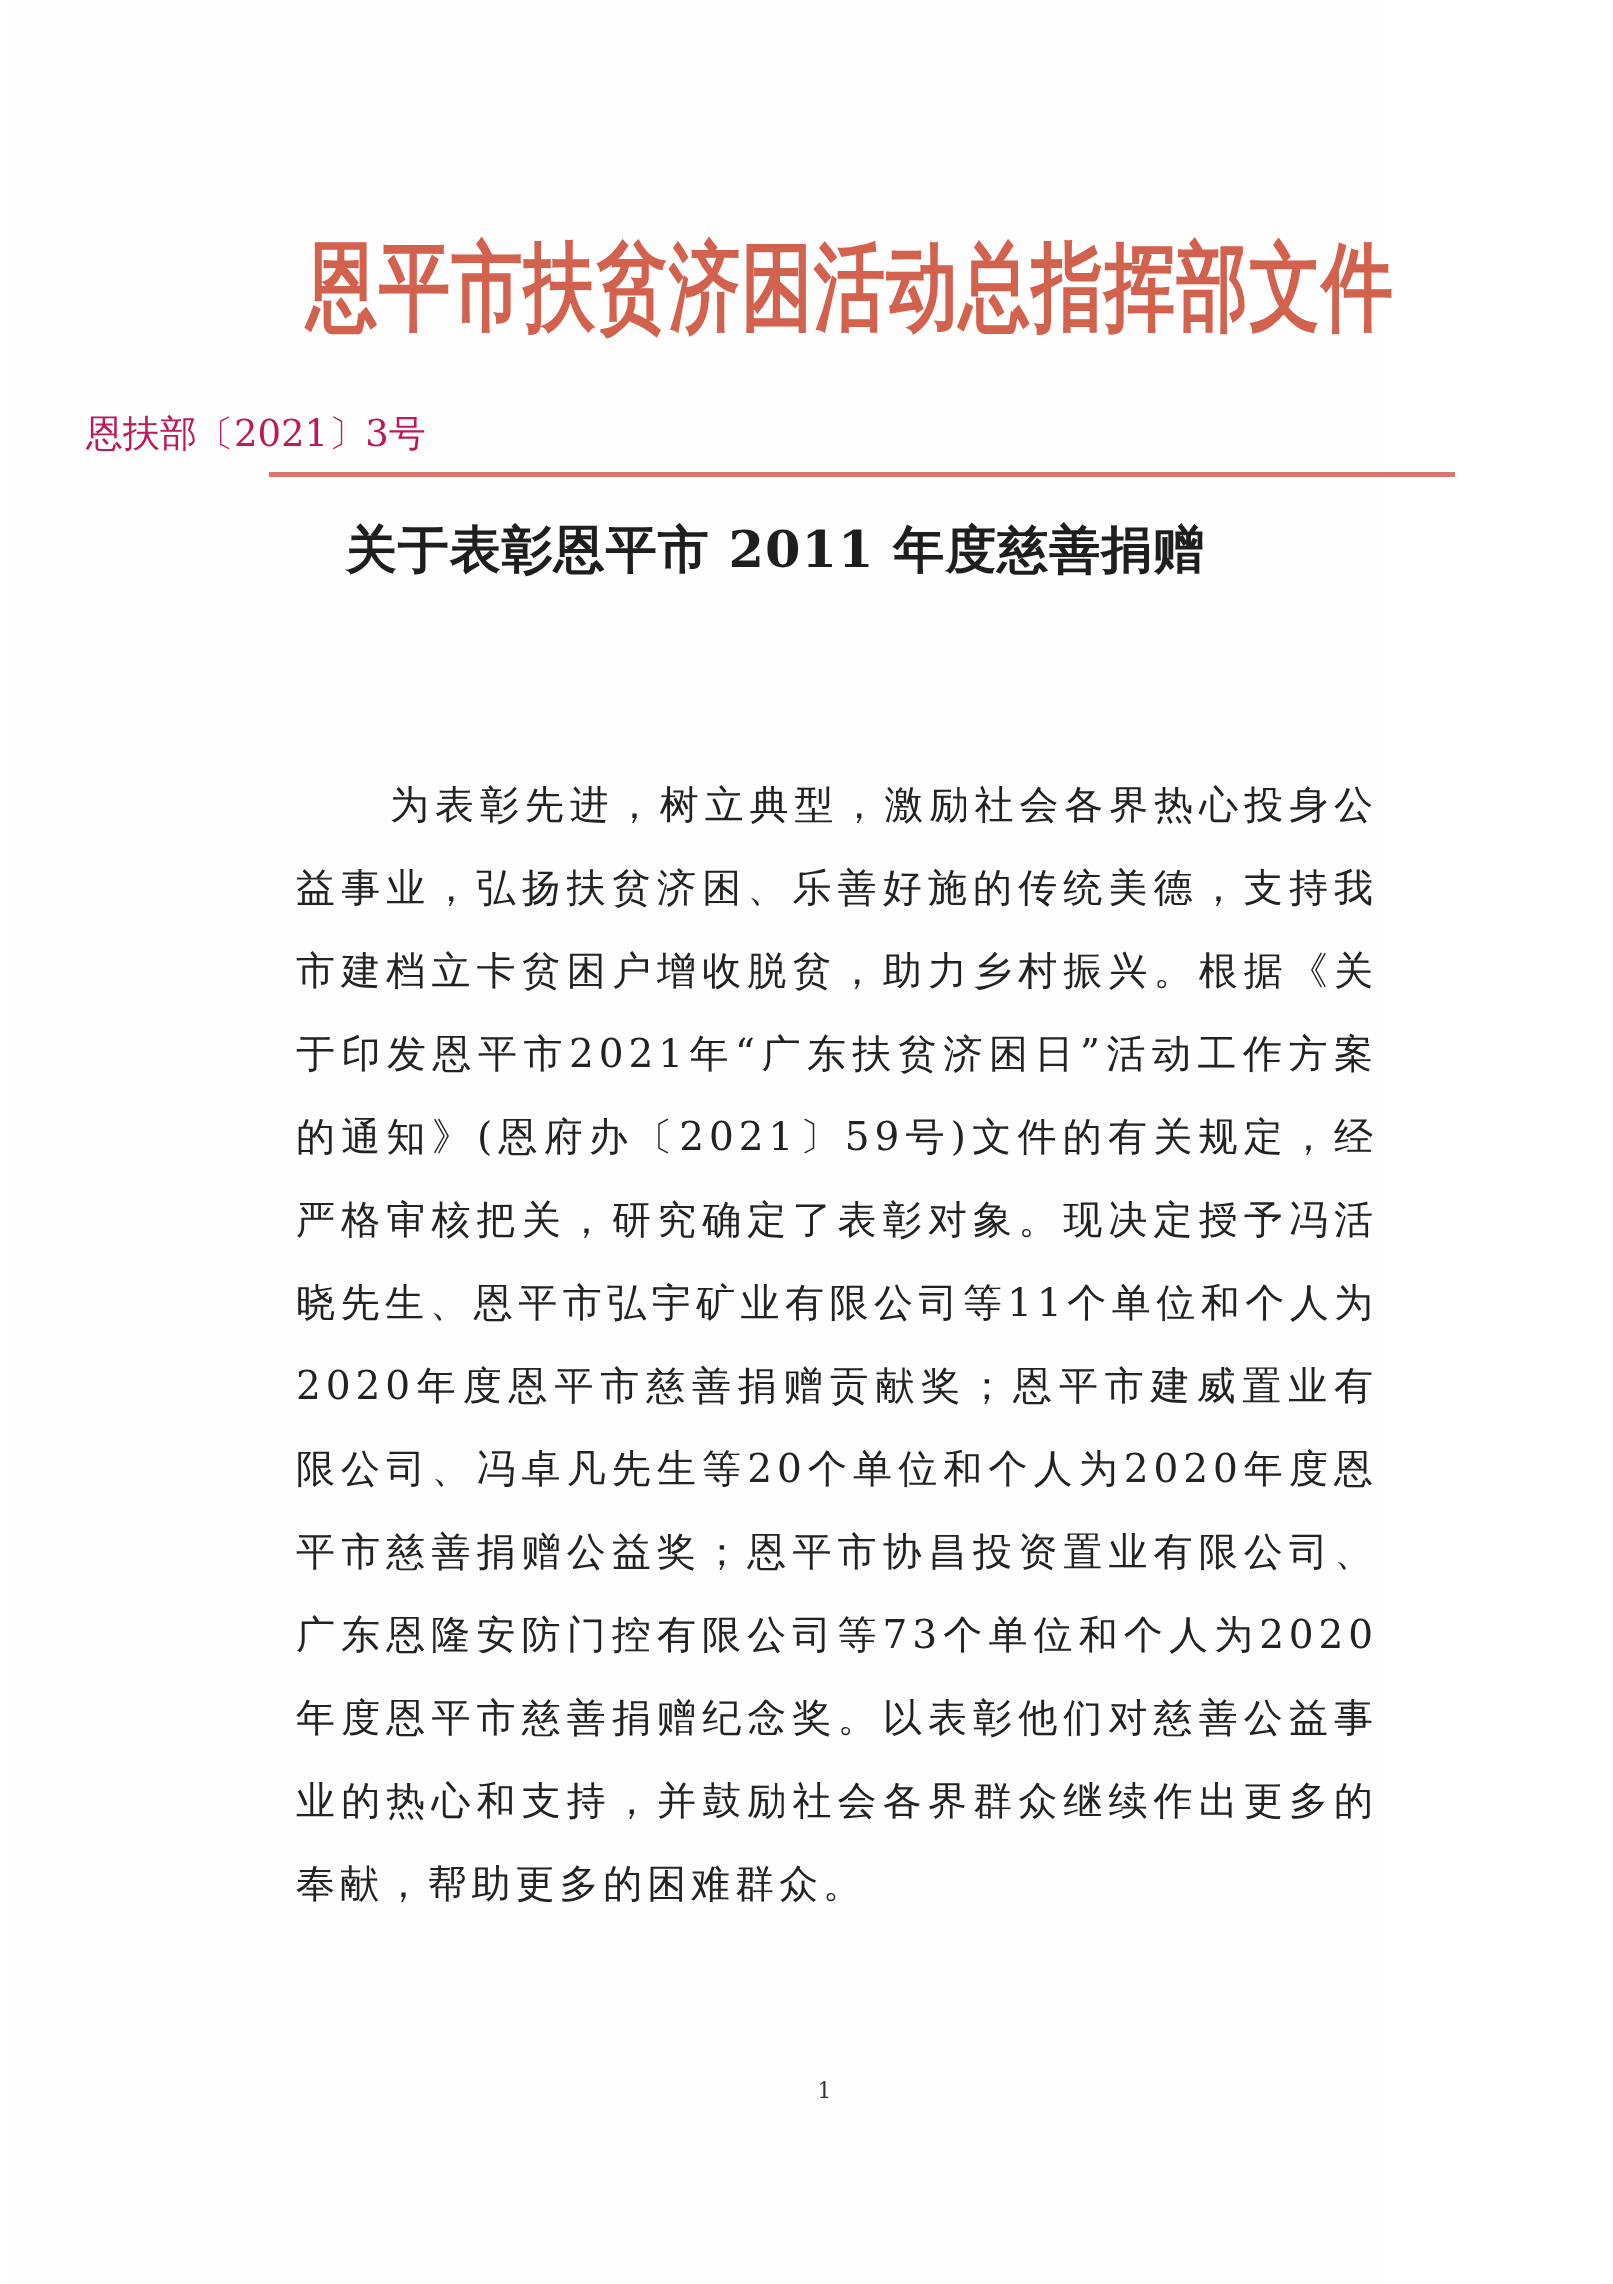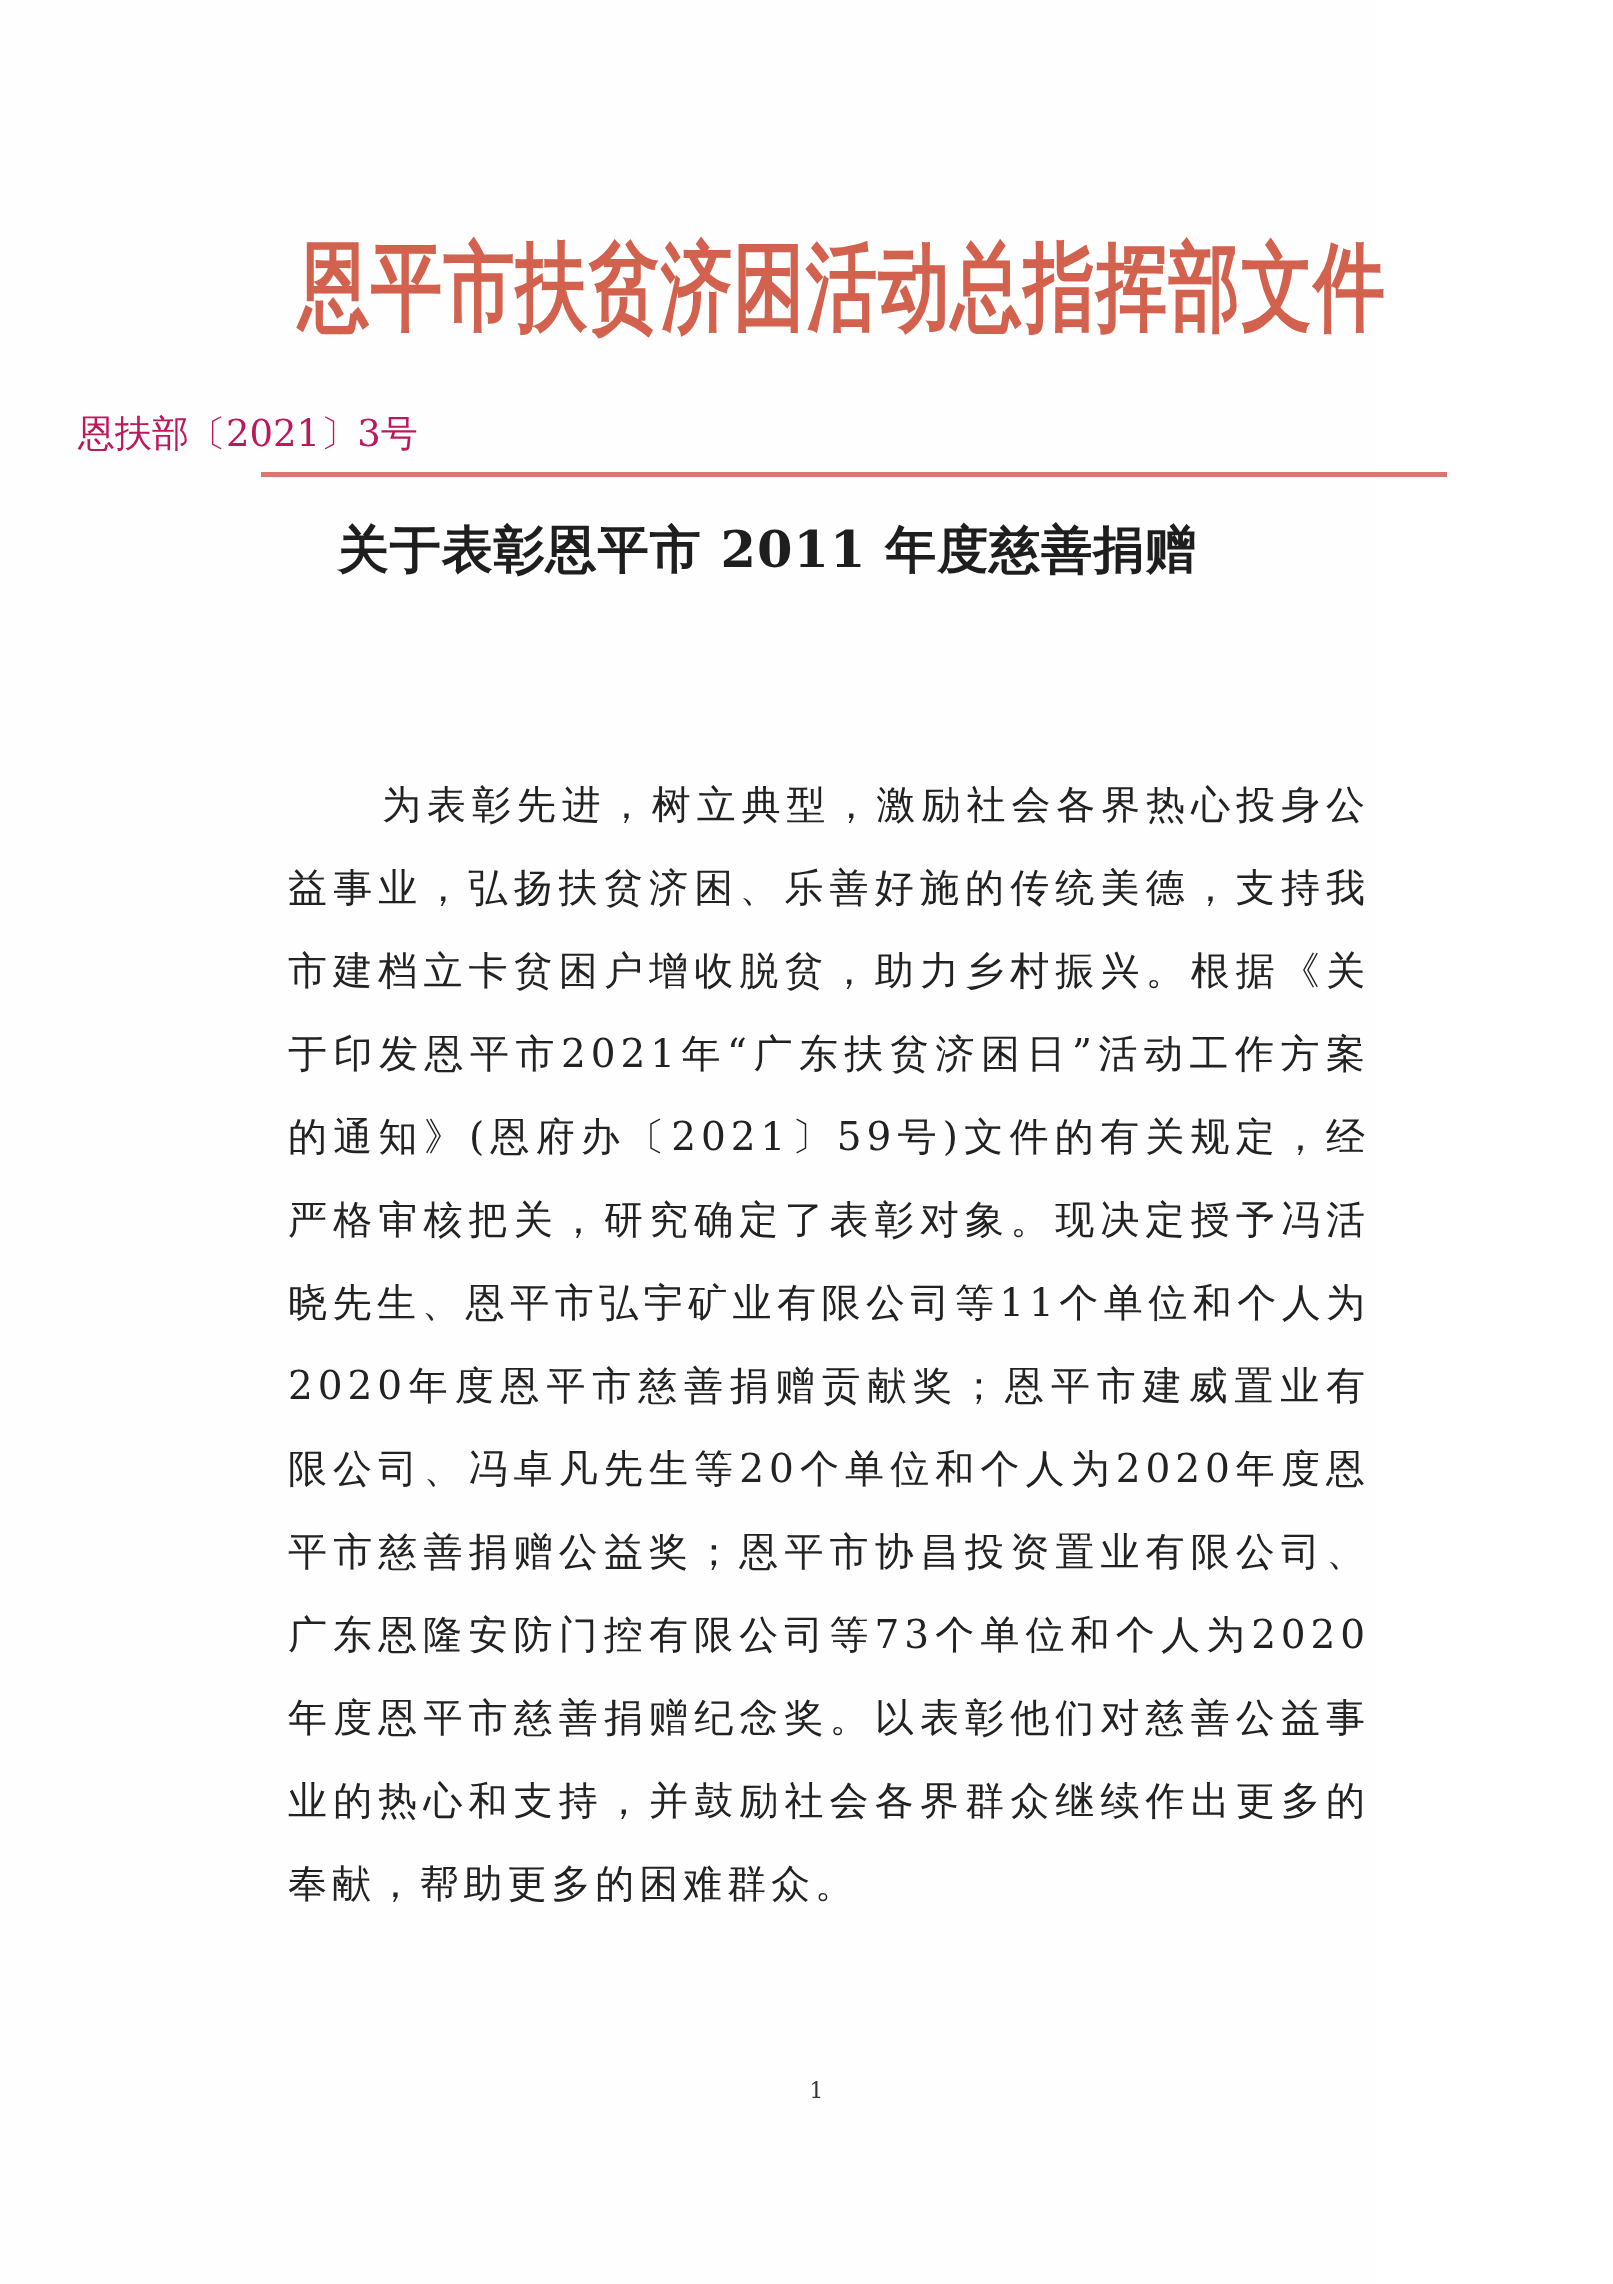--- a/index.html
+++ b/index.html
@@ -1,17 +1,17 @@
 <!DOCTYPE html>
 <html><head>
   <meta charset="utf-8">
   <style>
     html, body { margin: 0; padding: 0; background: #ffffff; }
     body { width: 1613px; height: 2285px; position: relative; overflow: hidden; }
-    .page { position: absolute; left: 0; top: 0; width: 1376px; height: 2285px; background: #fefefe; }
+    .page { position: absolute; left: 8px; top: 0; width: 1376px; height: 2285px; background: #fefefe; }
     .masthead {
       position: absolute; left: 284px; top: 223px; width: 1117px; height: 127px;
       color: #d2614e; font-family: "DejaVu Serif", serif; font-weight: bold;
       font-size: 96px; line-height: 127px; letter-spacing: 2px; text-align: center;
       transform: scaleX(0.74); transform-origin: left center; white-space: nowrap;
       width: 1509px;
     }
     .docnum {
       position: absolute; left: 0; width: 1613px; top: 404px; height: 59px;
       text-align: left; font-family: "DejaVu Serif", serif; font-size: 37px;

